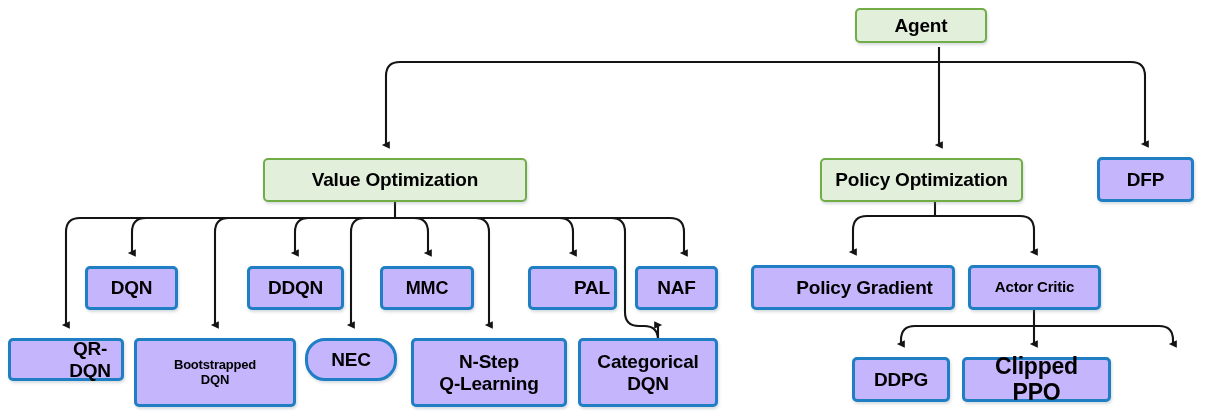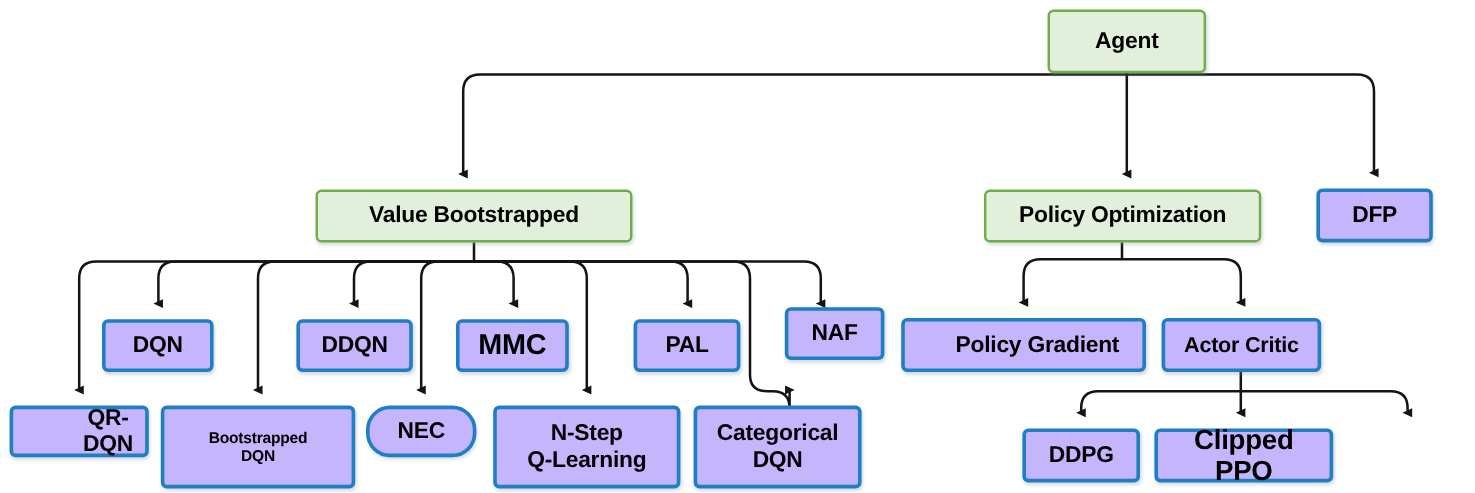--- a/index.html
+++ b/index.html
@@ -84,45 +84,45 @@
         <path d="M 935 216 L 867 216 Q 853 216 853 230 L 853 252" marker-end="url(#arrowhead)"></path>
         <path d="M 935 216 L 1020 216 Q 1034 216 1034 230 L 1034 252" marker-end="url(#arrowhead)"></path>
         <path d="M 1034 310 L 1034 326"></path>
         <path d="M 1034 326 L 915 326 Q 901 326 901 340 L 901 344" marker-end="url(#arrowhead)"></path>
         <path d="M 1034 326 L 1034 344" marker-end="url(#arrowhead)"></path>
         <path d="M 1034 326 L 1159 326 Q 1173 326 1173 340 L 1173 344" marker-end="url(#arrowhead)"></path>
       </g>
   </svg>
 
   <div id="nodes-layer">
-      <div class="node node-green" style="left: 873px; top: 8px; width: 132px; height: 53px; font-size: 19px;">
+      <div class="node node-green" style="left: 855px; top: 8px; width: 132px; height: 35px; font-size: 19px;">
         <span class="node-label">Agent</span>
       </div>
       <div class="node node-green" style="left: 263px; top: 158px; width: 264px; height: 44px; font-size: 19px;">
-        <span class="node-label">Value Bootstrapped</span>
+        <span class="node-label">Value Optimization</span>
       </div>
-      <div class="node node-green" style="left: 820px; top: 158px; width: 231px; height: 44px; font-size: 19px;">
+      <div class="node node-green" style="left: 820px; top: 158px; width: 203px; height: 44px; font-size: 19px;">
         <span class="node-label">Policy Optimization</span>
       </div>
       <div class="node node-blue" style="left: 1097px; top: 157px; width: 97px; height: 45px; font-size: 19px;">
         <span class="node-label">DFP</span>
       </div>
       <div class="node node-blue" style="left: 85px; top: 266px; width: 93px; height: 44px; font-size: 19px;">
         <span class="node-label">DQN</span>
       </div>
       <div class="node node-blue" style="left: 247px; top: 266px; width: 97px; height: 44px; font-size: 19px;">
         <span class="node-label">DDQN</span>
       </div>
-      <div class="node node-blue" style="left: 380px; top: 266px; width: 94px; height: 44px; font-size: 24px;">
+      <div class="node node-blue" style="left: 380px; top: 266px; width: 94px; height: 44px; font-size: 18px;">
         <span class="node-label">MMC</span>
       </div>
-      <div class="node node-blue" style="left: 528px; top: 266px; width: 89px; height: 44px; font-size: 19px;">
+      <div class="node node-blue" style="left: 528px; top: 266px; width: 89px; height: 44px; font-size: 19px; justify-content: flex-end;">
         <span class="node-label">PAL</span>
       </div>
-      <div class="node node-blue" style="left: 635px; top: 256px; width: 83px; height: 44px; font-size: 19px; margin-left: 19px;">
+      <div class="node node-blue" style="left: 635px; top: 266px; width: 83px; height: 44px; font-size: 19px;">
         <span class="node-label">NAF</span>
       </div>
       <div class="node node-blue" style="left: 8px; top: 338px; width: 116px; height: 43px; font-size: 19px; padding-left: 48px;">
         <span class="node-label">QR-DQN</span>
       </div>
       <div class="node node-blue" style="left: 134px; top: 338px; width: 162px; height: 69px; font-size: 13px;">
         <span class="node-label">Bootstrapped
 DQN</span>
       </div>
       <div class="node node-blue" style="left: 305px; top: 338px; width: 92px; height: 43px; font-size: 19px; border-radius: 20px;">
@@ -132,21 +132,21 @@
         <span class="node-label">N-Step
 Q-Learning</span>
       </div>
       <div class="node node-blue" style="left: 578px; top: 338px; width: 140px; height: 69px; font-size: 19px;">
         <span class="node-label">Categorical
 DQN</span>
       </div>
       <div class="node node-blue" style="left: 751px; top: 265px; width: 204px; height: 45px; font-size: 19px; padding-left: 23px;">
         <span class="node-label">Policy Gradient</span>
       </div>
-      <div class="node node-blue" style="left: 968px; top: 265px; width: 133px; height: 45px; font-size: 18px;">
+      <div class="node node-blue" style="left: 968px; top: 265px; width: 133px; height: 45px; font-size: 15px;">
         <span class="node-label">Actor Critic</span>
       </div>
       <div class="node node-blue" style="left: 852px; top: 357px; width: 98px; height: 45px; font-size: 19px; text-align: right;">
         <span class="node-label">DDPG</span>
       </div>
       <div class="node node-blue" style="left: 962px; top: 357px; width: 149px; height: 45px; font-size: 23px;">
         <span class="node-label">Clipped PPO</span>
       </div>
       <div class="node node-blue" style="left: 1123px; top: 373px; width: 99px; height: 45px; font-size: 19px; margin-top: 44px;">
         <span class="node-label">PPO</span>

